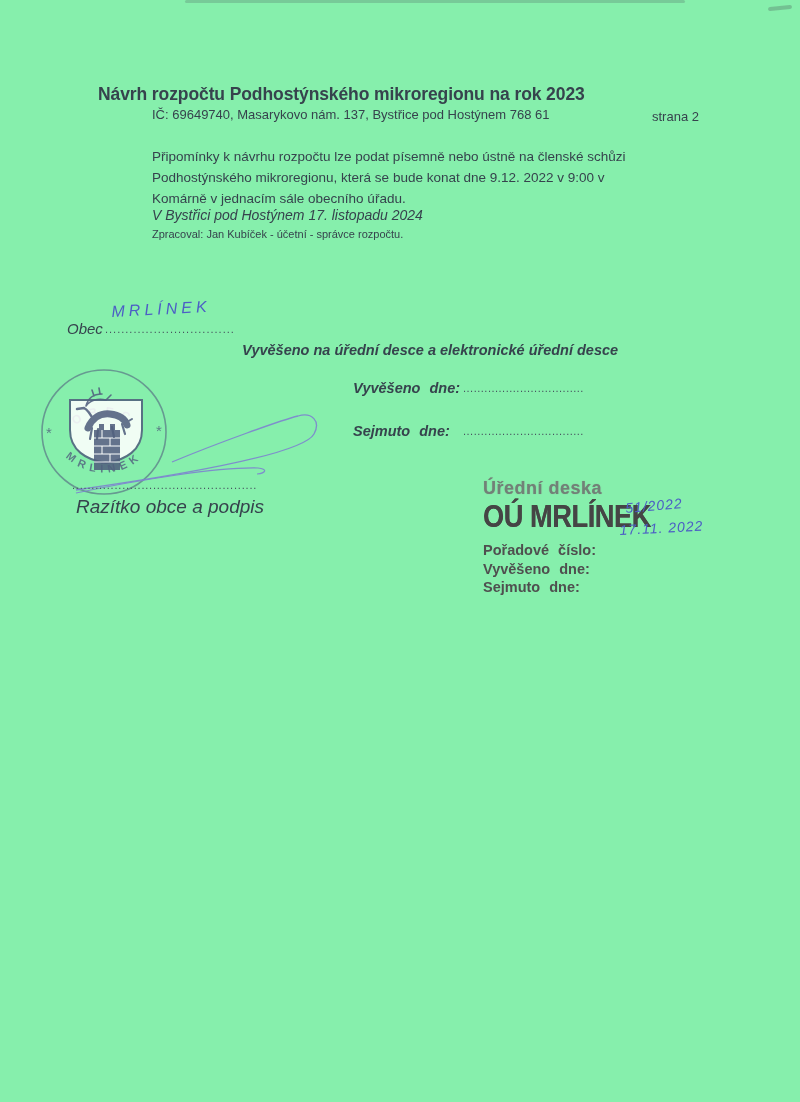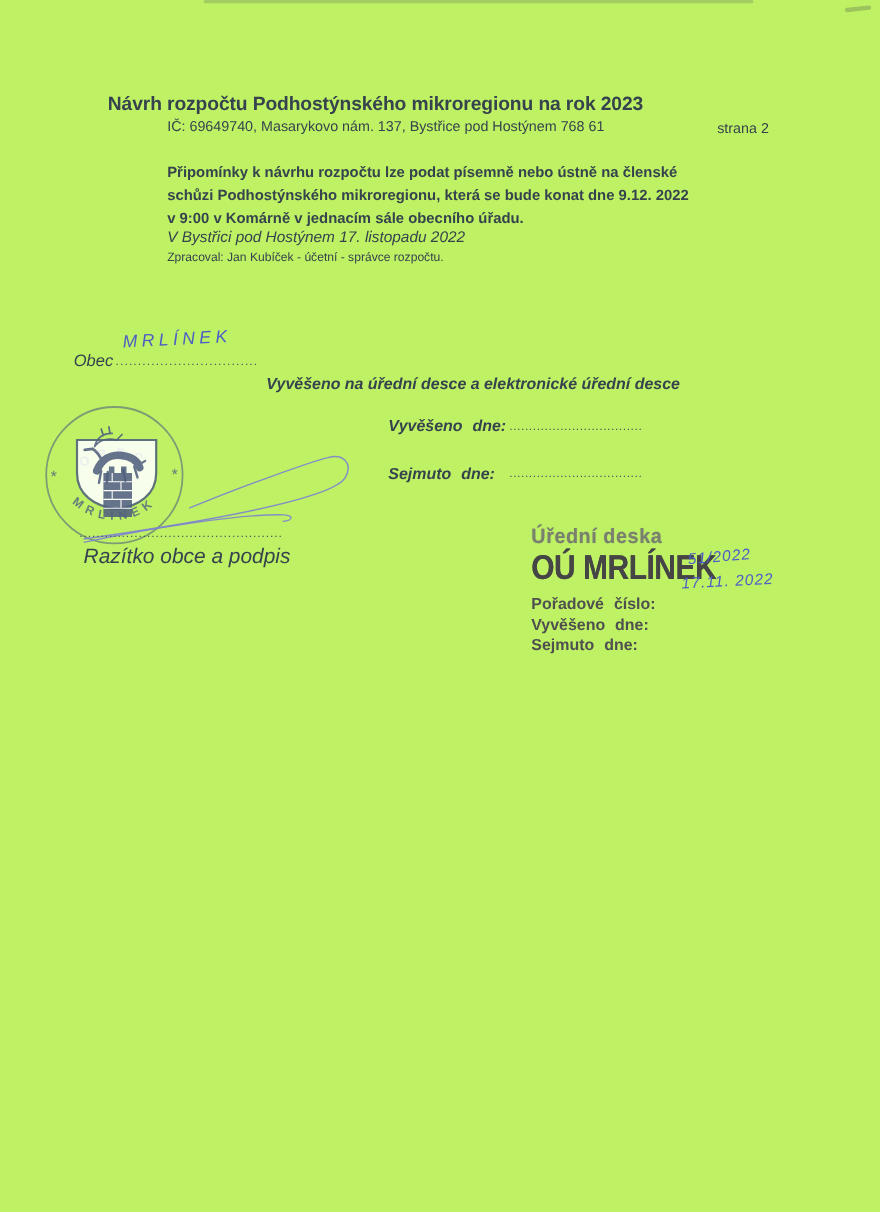--- a/index.html
+++ b/index.html
@@ -1,29 +1,29 @@
 <!DOCTYPE html>
 <html><head>
 <meta charset="utf-8">
 <style>
   html,body{margin:0;padding:0;background:#e8e8e8;}
   #page{
     position:relative;width:800px;height:1102px;margin:0 auto;
-    background:#bef264;overflow:hidden;
+    background:#86efac;overflow:hidden;
     font-family:"Liberation Sans",sans-serif;color:#36434d;
   }
   .abs{position:absolute;}
   
   .scan-strip{left:185px;top:0;width:500px;height:3px;background:rgba(70,75,80,.22);border-radius:2px;}
   .scan-corner{left:768px;top:6px;width:24px;height:4px;background:rgba(70,75,80,.28);transform:rotate(-6deg);border-radius:2px;}
   
   .title{left:98px;top:84px;font-size:17.5px;font-weight:bold;letter-spacing:-.1px;}
   .subtitle{left:152px;top:107px;font-size:13px;}
   .page-num{left:652px;top:109px;font-size:13px;}
-  .notice{left:152px;top:147px;width:478px;font-size:13.5px;font-weight:bold;line-height:20.8px;}
+  .notice{left:152px;top:147px;width:478px;font-size:13.5px;font-weight:normal;line-height:20.8px;}
   .place-date{left:152px;top:207px;font-size:14px;font-style:italic;font-weight:500;}
   .prepared{left:152px;top:228px;font-size:11px;}
   .obec-label{left:67px;top:320px;font-size:15px;font-style:italic;}
   .obec-dots{left:105px;top:323px;font-size:11px;letter-spacing:1px;color:#47545f;}
   .obec-hand{
     left:112px;top:303px;font-size:16px;font-style:italic;letter-spacing:4px;
     color:#4c5ec5;transform:rotate(-3deg);transform-origin:left bottom;font-weight:500;
   }
   .statement{left:242px;top:342px;font-size:14.5px;font-weight:bold;font-style:italic;}
   .row-label{font-size:14.5px;font-style:italic;font-weight:600;word-spacing:5px;}
@@ -62,21 +62,21 @@
 <div id="page">
 
   <div class="abs scan-strip"></div>
   <div class="abs scan-corner"></div>
 
   <div class="abs title">Návrh rozpočtu Podhostýnského mikroregionu na rok 2023</div>
   <div class="abs subtitle">IČ: 69649740, Masarykovo nám. 137, Bystřice pod Hostýnem 768 61</div>
   <div class="abs page-num">strana 2</div>
 
   <div class="abs notice">Připomínky k návrhu rozpočtu lze podat písemně nebo ústně na členské schůzi Podhostýnského mikroregionu, která se bude konat dne 9.12. 2022 v 9:00 v Komárně v jednacím sále obecního úřadu.</div>
-  <div class="abs place-date">V Bystřici pod Hostýnem 17. listopadu 2022</div>
+  <div class="abs place-date">V Bystřici pod Hostýnem 17. listopadu 2024</div>
   <div class="abs prepared">Zpracoval: Jan Kubíček - účetní - správce rozpočtu.</div>
 
   <div class="abs obec-label">Obec</div>
   <div class="abs obec-dots">................................</div>
   <div class="abs obec-hand">MRLÍNEK</div>
 
   <div class="abs statement">Vyvěšeno na úřední desce a elektronické úřední desce</div>
 
   <div class="abs row-label posted-label">Vyvěšeno dne:</div>
   <div class="abs posted-dots">..................................</div>

